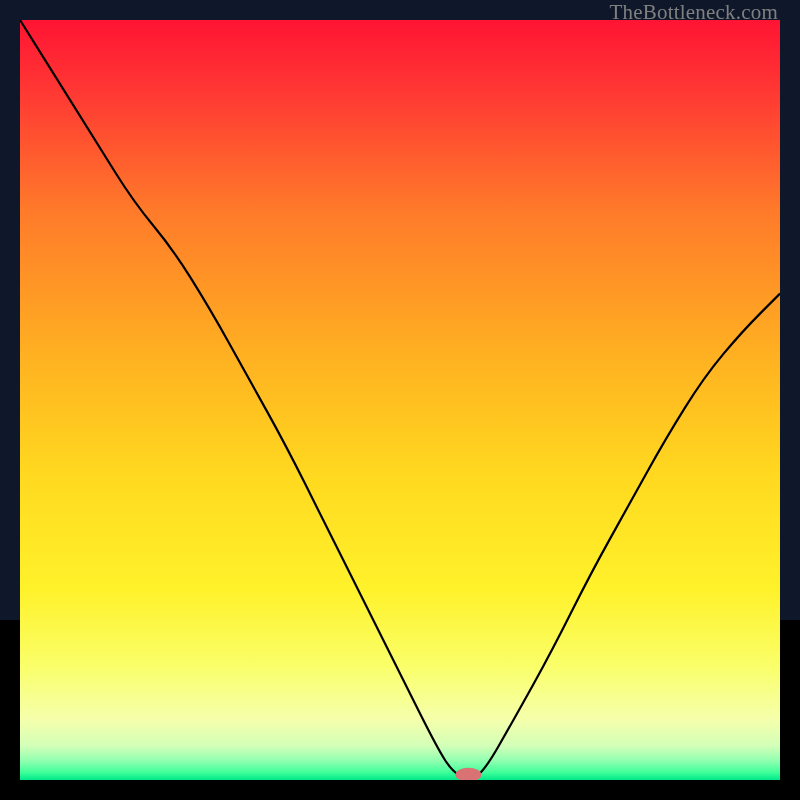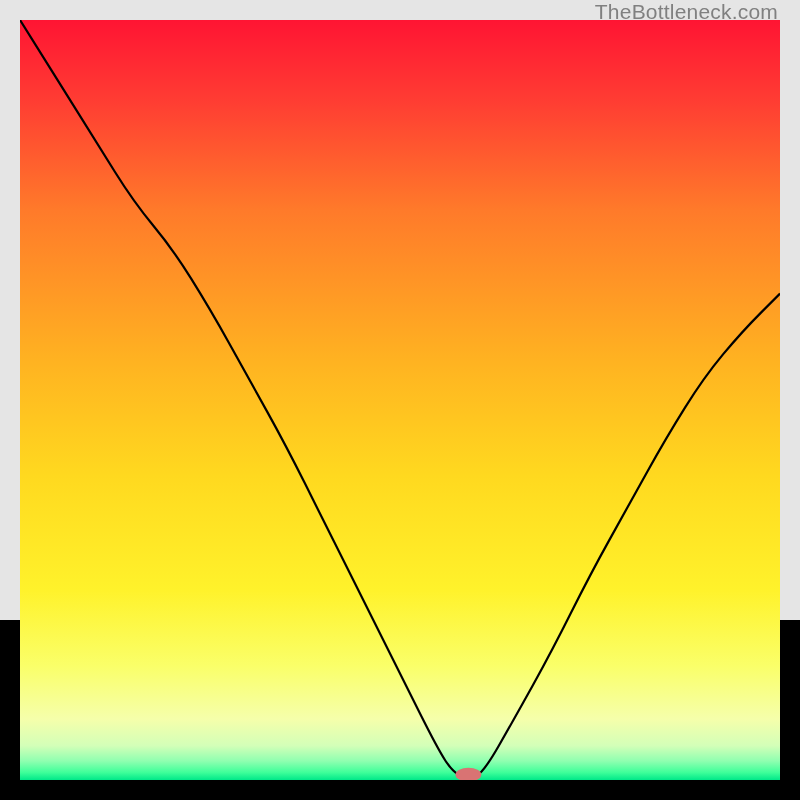--- a/index.html
+++ b/index.html
@@ -8,21 +8,22 @@
     width: 800px;
     height: 800px;
     background: #000;
     overflow: hidden;
     font-family: Arial, Helvetica, sans-serif;
   }
   .frame {
     position: relative;
     width: 800px;
     height: 620px;
-    background: #e5e5e5;
+    background: #0f172a;
+    font-family: Liberation Serif, serif;
   }
   .plot {
     position: absolute;
     left: 20px;
     top: 20px;
     width: 760px;
     height: 760px;
     background: #fff;
   }
   .attribution {

